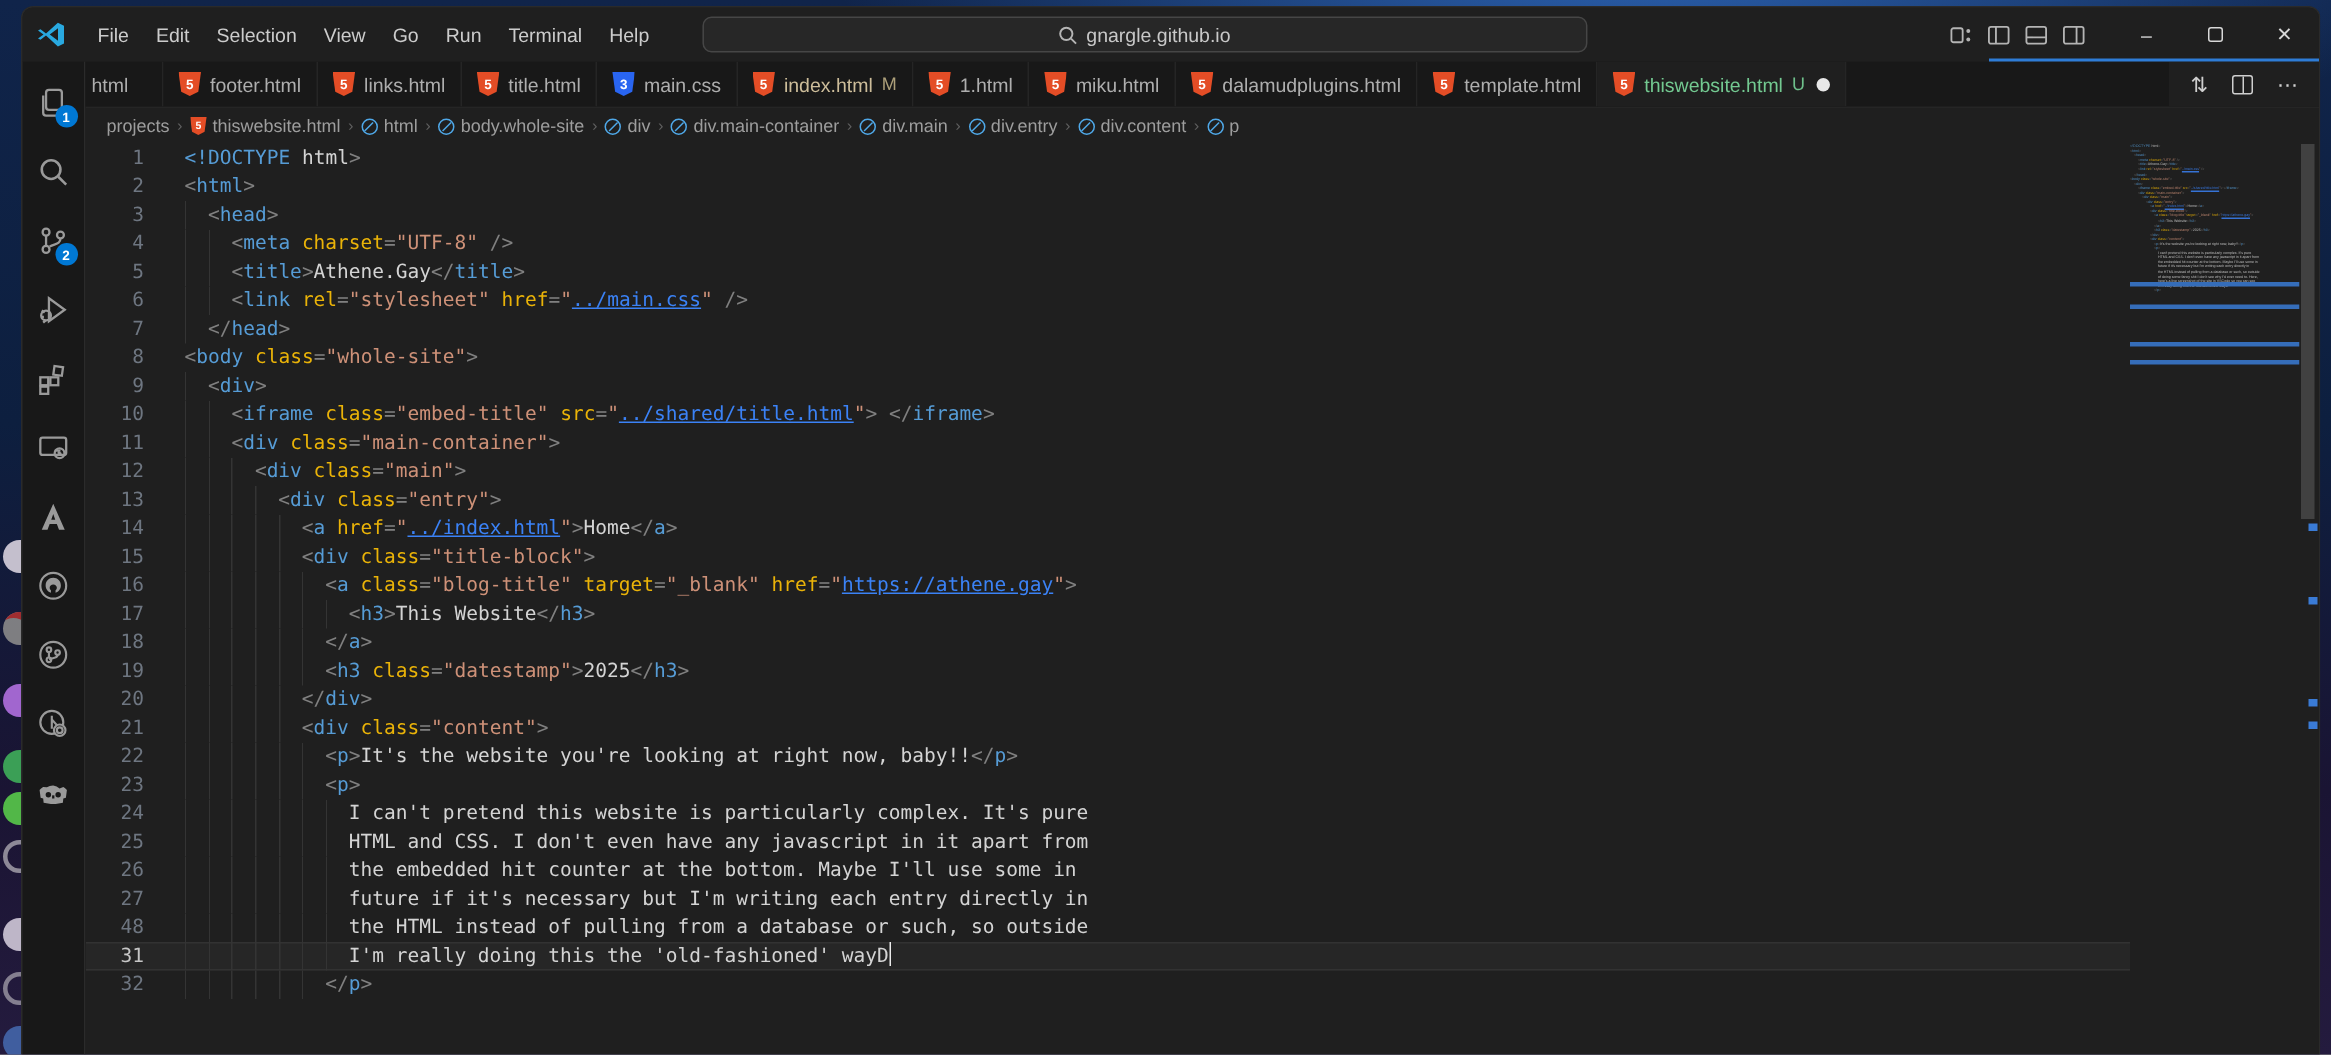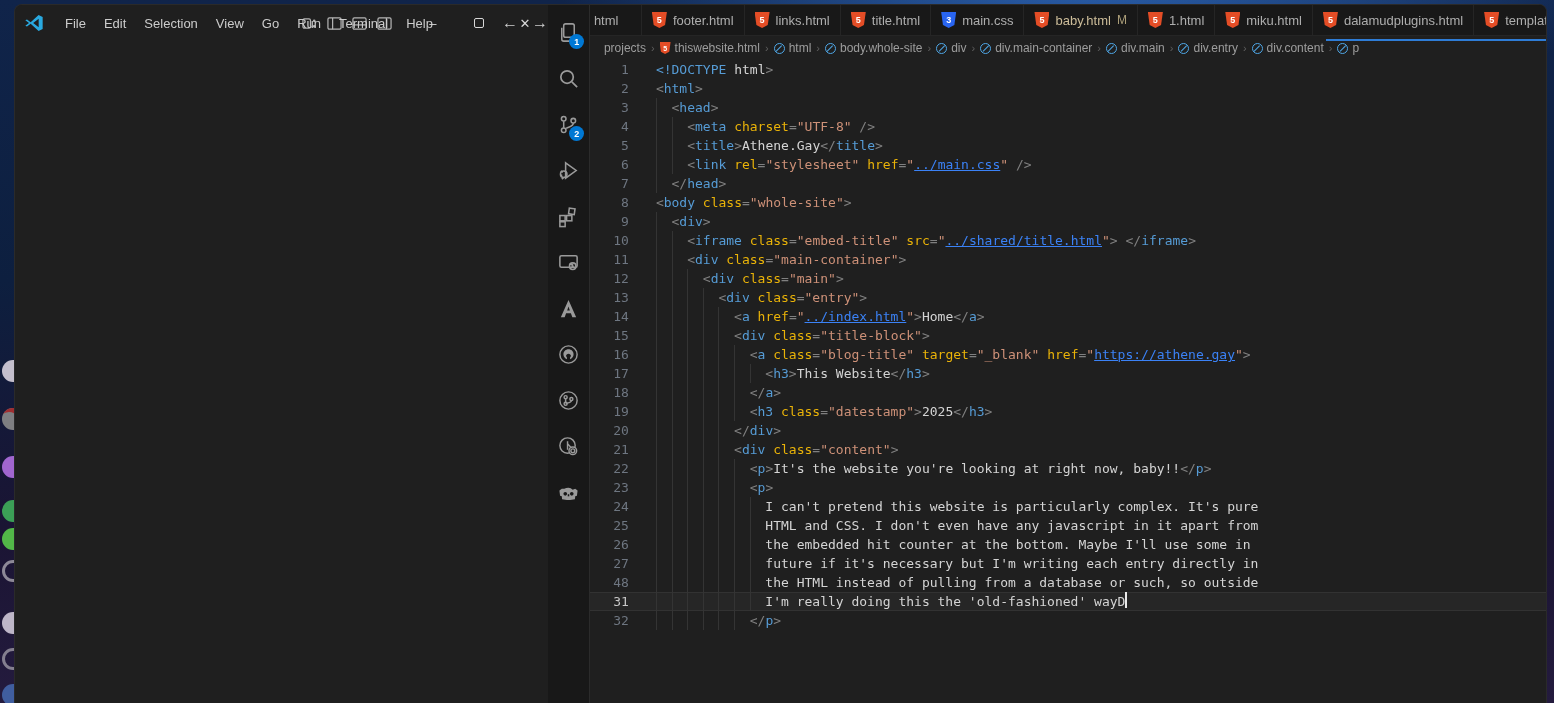--- a/index.html
+++ b/index.html
@@ -13,21 +13,21 @@
   }
 
   
   .desktop-strip { position:absolute; left:0; top:0; width:14px; height:703px; overflow:hidden; }
   .dticon { position:absolute; left:2px; width:22px; height:22px; border-radius:50%; opacity:.9; }
 
   
   .window {
     position:absolute; left:14px; top:4px; width:1533px; height:699px;
     background:#1f1f1f; border-radius:8px 8px 0 0; overflow:hidden;
-    display:flex; flex-direction:row; border:1px solid #2a2a2a; border-bottom:none;
+    display:flex; flex-direction:column; border:1px solid #2a2a2a; border-bottom:none;
   }
 
   
   .titlebar { height:36px; flex:0 0 36px; display:flex; align-items:center; position:relative; background:#1f1f1f; }
   .vscode-logo { width:20px; height:20px; margin:0 12px 0 9px; flex:0 0 auto; }
   .menus { display:flex; align-items:center; font-size:13px; color:#cccccc; }
   .menu-item { padding:4px 9px; border-radius:5px; cursor:default; }
   .nav-arrows { display:flex; gap:14px; margin-left:60px; font-size:16px; color:#cfcfcf; }
   .nav-arrow { cursor:default; }
   .search-box {
@@ -139,20 +139,27 @@
         <div class="menu-item">View</div>
         <div class="menu-item">Go</div>
         <div class="menu-item">Run</div>
         <div class="menu-item">Terminal</div>
         <div class="menu-item">Help</div>
       </div>
     <div class="nav-arrows">
       <span class="nav-arrow">←</span>
       <span class="nav-arrow">→</span>
     </div>
+    <div class="search-box">
+      <svg class="search-glyph" viewBox="0 0 14 14">
+          <circle cx="6" cy="6" r="4.4" fill="none" stroke="#b5b5b5" stroke-width="1.4"></circle>
+          <line x1="9.4" y1="9.4" x2="13" y2="13" stroke="#b5b5b5" stroke-width="1.4"></line>
+        </svg>
+      <span>gnargle.github.io</span>
+    </div>
     <div class="title-right">
       <div class="layout-icons">
         <svg class="lyicon" viewBox="0 0 16 16">
             <rect x="1" y="3" width="8" height="10" rx="1.5" fill="none" stroke="#cfcfcf" stroke-width="1.3"></rect>
             <circle cx="13" cy="5" r="1.4" fill="#cfcfcf"></circle>
             <circle cx="13" cy="11" r="1.4" fill="#cfcfcf"></circle>
           </svg>
         <svg class="lyicon" viewBox="0 0 16 16">
             <rect x="1" y="2" width="14" height="12" rx="1.5" fill="none" stroke="#cfcfcf" stroke-width="1.3"></rect>
             <line x1="6" y1="2" x2="6" y2="14" stroke="#cfcfcf" stroke-width="1.3"></line>
@@ -281,21 +288,21 @@
             <div class="tab">
               <span class="fi fi-html">5</span>
               <span>title.html</span>
             </div>
             <div class="tab">
               <span class="fi fi-css">3</span>
               <span>main.css</span>
             </div>
             <div class="tab modified">
               <span class="fi fi-html">5</span>
-              <span>baby.html</span>
+              <span>index.html</span>
               <span class="badge-letter">M</span>
             </div>
             <div class="tab">
               <span class="fi fi-html">5</span>
               <span>1.html</span>
             </div>
             <div class="tab">
               <span class="fi fi-html">5</span>
               <span>miku.html</span>
             </div>

